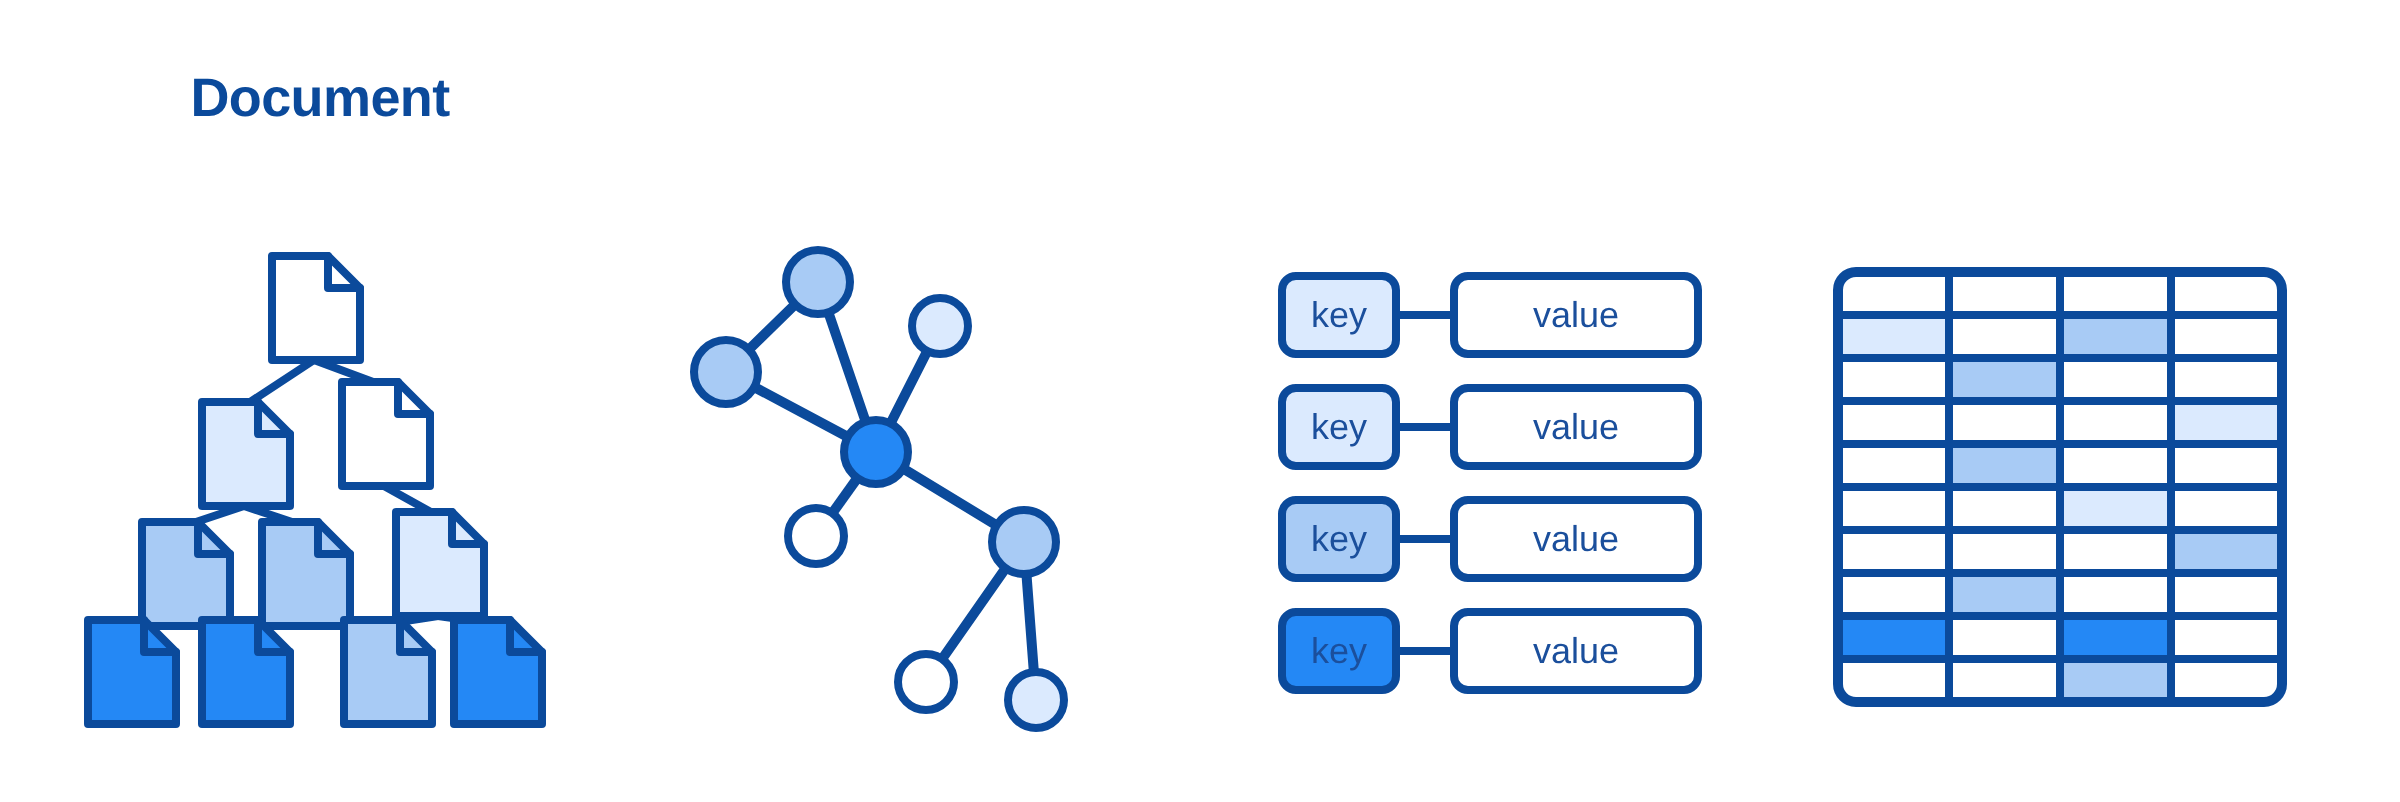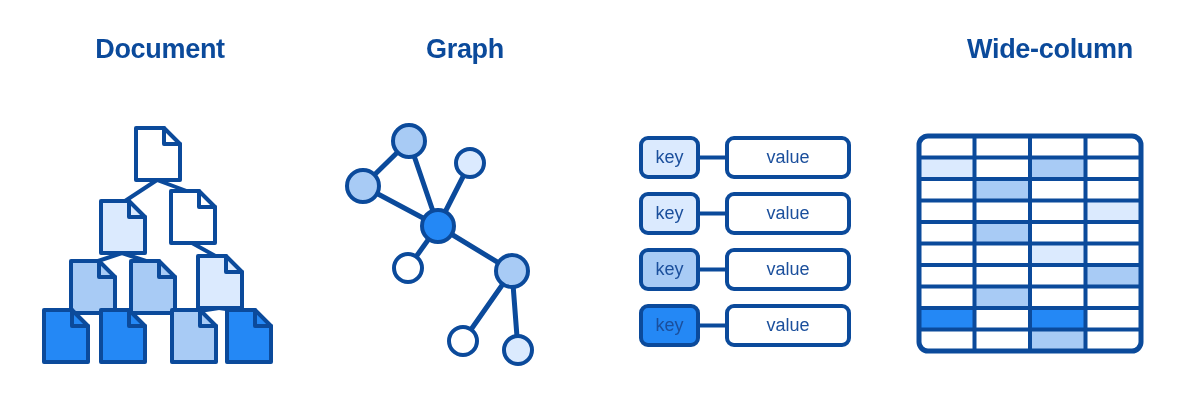--- a/index.html
+++ b/index.html
@@ -127,21 +127,20 @@
           <g>
             <path d="M 227 200 L 255 200 L 271 216
                L 271 252 L 227 252 Z" fill="#2488f5" stroke="#0b4a9b" stroke-width="4" stroke-linejoin="round"></path>
             <path d="M 255 200 L 255 216 L 271 216" fill="none" stroke="#0b4a9b" stroke-width="4" stroke-linejoin="round" stroke-linecap="round"></path>
           </g>
         </svg>
     </div>
   </div>
 
   <div class="panel" id="panel-graph">
-    <div class="panel-title">Graph</div>
     <div class="fig">
       <svg id="svg-graph" width="290" height="260" viewBox="0 0 290 260">
           <g>
             <line x1="89" y1="31" x2="43" y2="76" stroke="#0b4a9b" stroke-width="5" stroke-linecap="round"></line>
             <line x1="89" y1="31" x2="118" y2="116" stroke="#0b4a9b" stroke-width="5" stroke-linecap="round"></line>
             <line x1="43" y1="76" x2="118" y2="116" stroke="#0b4a9b" stroke-width="5" stroke-linecap="round"></line>
             <line x1="150" y1="53" x2="118" y2="116" stroke="#0b4a9b" stroke-width="5" stroke-linecap="round"></line>
             <line x1="118" y1="116" x2="88" y2="158" stroke="#0b4a9b" stroke-width="5" stroke-linecap="round"></line>
             <line x1="118" y1="116" x2="192" y2="161" stroke="#0b4a9b" stroke-width="5" stroke-linecap="round"></line>
             <line x1="192" y1="161" x2="143" y2="231" stroke="#0b4a9b" stroke-width="5" stroke-linecap="round"></line>
@@ -188,21 +187,20 @@
             <rect x="31" y="196" width="57" height="39" rx="7" ry="7" fill="#2488f5" stroke="#0b4a9b" stroke-width="4"></rect>
             <text x="59.5" y="216.5" text-anchor="middle" dominant-baseline="middle" class="kv-text">key</text>
             <rect x="117" y="196" width="122" height="39" rx="7" ry="7" fill="#ffffff" stroke="#0b4a9b" stroke-width="4"></rect>
             <text x="178" y="216.5" text-anchor="middle" dominant-baseline="middle" class="kv-text">value</text>
           </g>
         </svg>
     </div>
   </div>
 
   <div class="panel" id="panel-widecolumn">
-    <div class="panel-title">Wide-column</div>
     <div class="fig">
       <svg id="svg-widecolumn" width="300" height="260" viewBox="0 0 300 260">
           <clipPath id="tbl-clip">
             <rect x="19" y="26" width="222" height="215" rx="9" ry="9"></rect>
           </clipPath>
           <g clip-path="url(#tbl-clip)">
             <rect x="19" y="26" width="55.5" height="21.5" fill="#ffffff"></rect>
             <rect x="74.5" y="26" width="55.5" height="21.5" fill="#ffffff"></rect>
             <rect x="130" y="26" width="55.5" height="21.5" fill="#ffffff"></rect>
             <rect x="185.5" y="26" width="55.5" height="21.5" fill="#ffffff"></rect>

